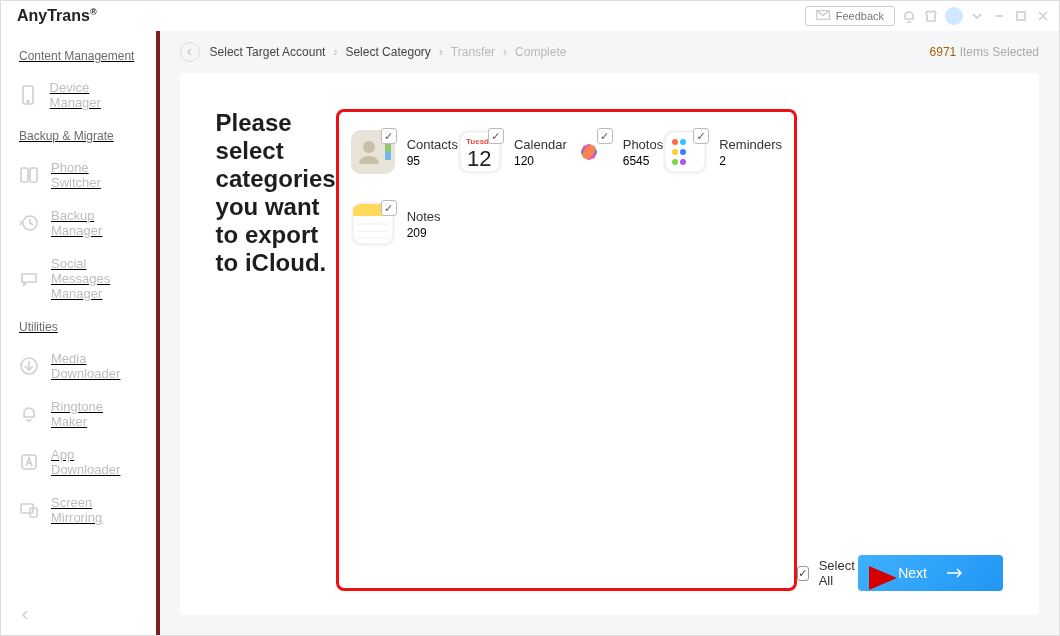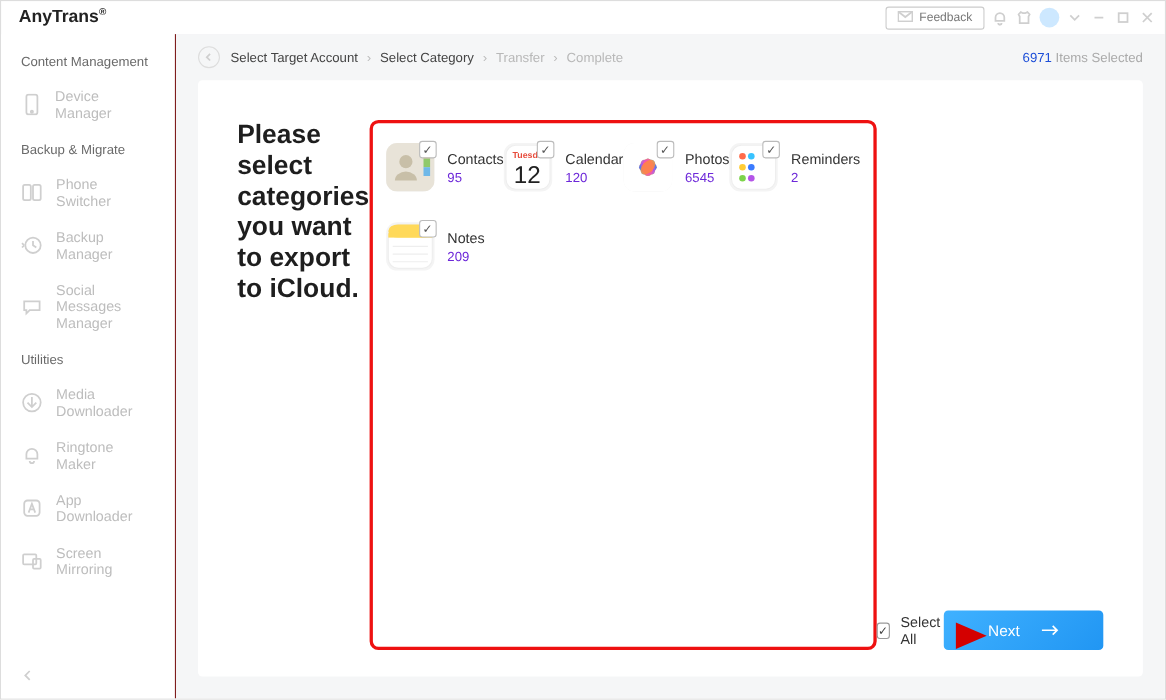--- a/index.html
+++ b/index.html
@@ -6,47 +6,47 @@
   body { width: 1060px; height: 636px; background: #fff; border: 1px solid #ddd; overflow: hidden; }
   .top-bar { height: 30px; display: flex; align-items: center; padding: 0 8px; }
   .brand { font-size: 16px; font-weight: 600; color: #222; padding-left: 8px; }
   .brand sup { font-size: 9px; }
   .top-right { margin-left: auto; display: flex; align-items: center; gap: 6px; }
   .feedback-btn { border: 1px solid #ccc; border-radius: 3px; font-size: 11px; color: #777; padding: 3px 10px; display: flex; align-items: center; gap: 6px; cursor: pointer; }
   .win-ico { width:16px; height:16px; color:#bbb; display:flex; align-items:center; justify-content:center; }
   .avatar { width:18px; height:18px; border-radius:50%; background:#cde8ff; }
 
   .layout { display: flex; height: calc(100% - 30px); }
-  .sidebar { width: 210px; background: #fff; border-right: 1px solid #7f1d1d; padding: 8px 0; }
+  .sidebar { width: 210px; background: #fff; border-right: 4px solid #7f1d1d; padding: 8px 0; text-decoration: underline; }
   .sb-header { font-size: 12px; color: #6a6a6a; padding: 10px 18px 8px; }
   .sb-item { display:flex; align-items:center; gap:12px; padding: 9px 18px; font-size:13px; color:#bdbdbd; cursor:pointer; }
   .sb-item.active { background:#eef0f2; border-radius: 20px; margin:0 10px; padding:9px 8px; color:#777; }
   .sb-item.active .sb-ico svg path, .sb-item.active .sb-ico svg circle { fill:#51a8ff; stroke:#51a8ff; }
   .sb-ico { width:20px; height:20px; display:flex; align-items:center; justify-content:center; }
   .sb-collapse { position:absolute; bottom:10px; left:18px; color:#bbb; cursor:pointer; }
 
   .main { flex:1; background:#f5f6f7; display:flex; flex-direction:column; position:relative; }
   .crumb-bar { height:42px; display:flex; align-items:center; padding:0 20px; font-size:12px; background:#f5f6f7; }
   .crumb-back { width:20px; height:20px; border:1px solid #ddd; border-radius:50%; display:flex; align-items:center; justify-content:center; color:#888; margin-right:10px; cursor:pointer; }
   .crumb { color:#444; }
   .crumb.dim { color:#b8b8b8; }
   .crumb-sep { color:#bbb; margin:0 8px; }
   .crumb-right { margin-left:auto; font-size:12px; color:#aaa; }
-  .crumb-right .hl { color:#1d4ed8; }
+  .crumb-right .hl { color:#a16207; }
 
   .panel { background:#fff; margin:0 20px 20px; flex:1; border-radius:4px; padding: 36px 36px 24px; display:flex; flex-direction:row; }
   .panel-title { font-size:24px; font-weight:600; color:#1e1e1e; margin-bottom:22px; }
 
   .cat-box { border:3px solid #e11; border-radius:8px; padding:18px 12px 12px; }
   .cat-grid { display:grid; grid-template-columns: repeat(4, 1fr); row-gap:28px; }
   .cat { display:flex; align-items:center; gap:12px; cursor:pointer; }
   .cat-ico { width:44px; height:44px; border-radius:10px; display:flex; align-items:center; justify-content:center; position:relative; background:#f4f4f4; }
   .cat-chk { position:absolute; top:-2px; right:-2px; width:16px; height:16px; background:#fff; border:1px solid #bbb; border-radius:3px; display:flex; align-items:center; justify-content:center; font-size:11px; color:#555; }
   .cat-txt { font-size:13px; color:#333; }
-  .cat-count { font-size:12px; color:#6d28d9; margin-top:2px; }
+  .cat-count { font-size:12px; color:#000000; margin-top:2px; }
 
   .footer { margin-top:auto; display:flex; align-items:center; padding-top:16px; }
   .select-all { display:flex; align-items:center; gap:10px; font-size:13px; color:#333; cursor:pointer; }
   .sa-box { width:15px; height:15px; border:1px solid #999; border-radius:3px; display:flex; align-items:center; justify-content:center; font-size:11px; color:#444; }
   .next-btn { margin-left:auto; background: linear-gradient(135deg,#3fb1ff,#2196f3); color:#fff; font-size:14px; padding:10px 40px; border-radius:4px; display:flex; align-items:center; gap:20px; cursor:pointer; }
 
   .arrow-anno { position:absolute; right:160px; bottom:42px; pointer-events:none; }
 
   
   .svg-ico { stroke:#cfcfcf; fill:none; stroke-width:1.6; }

